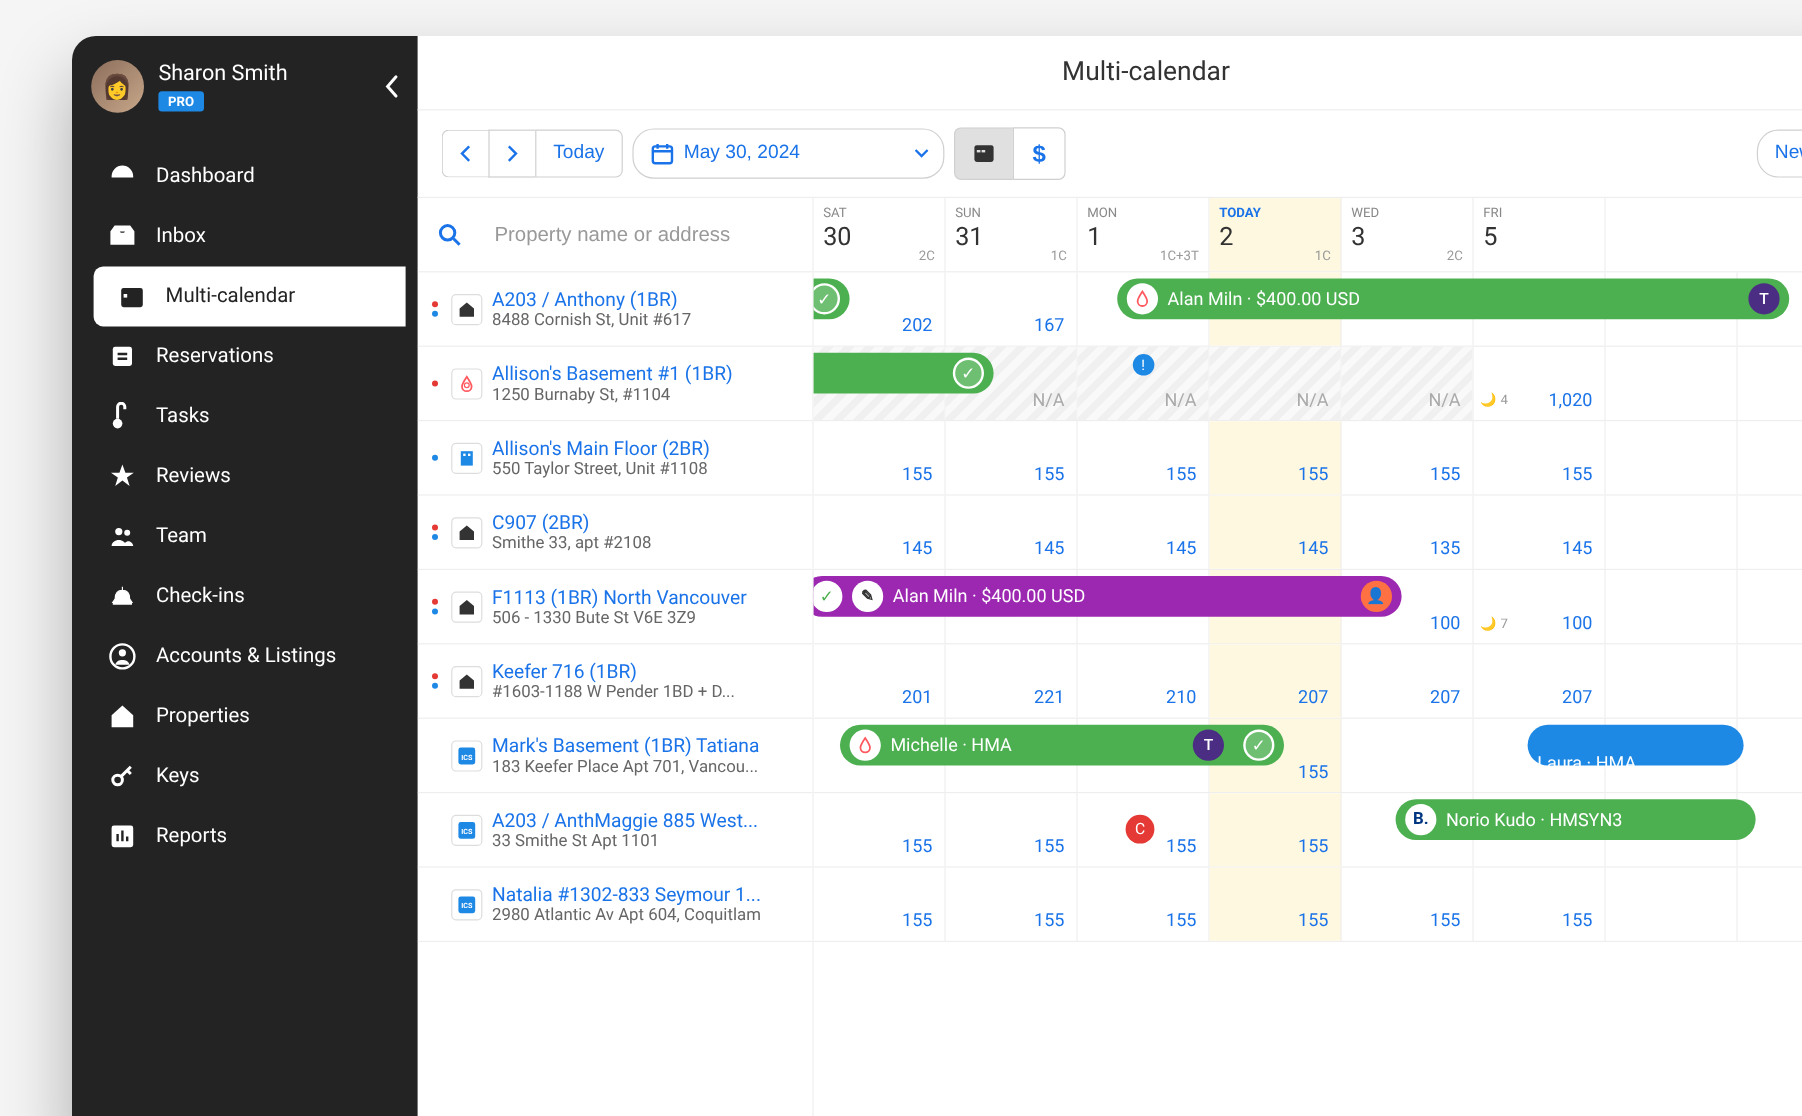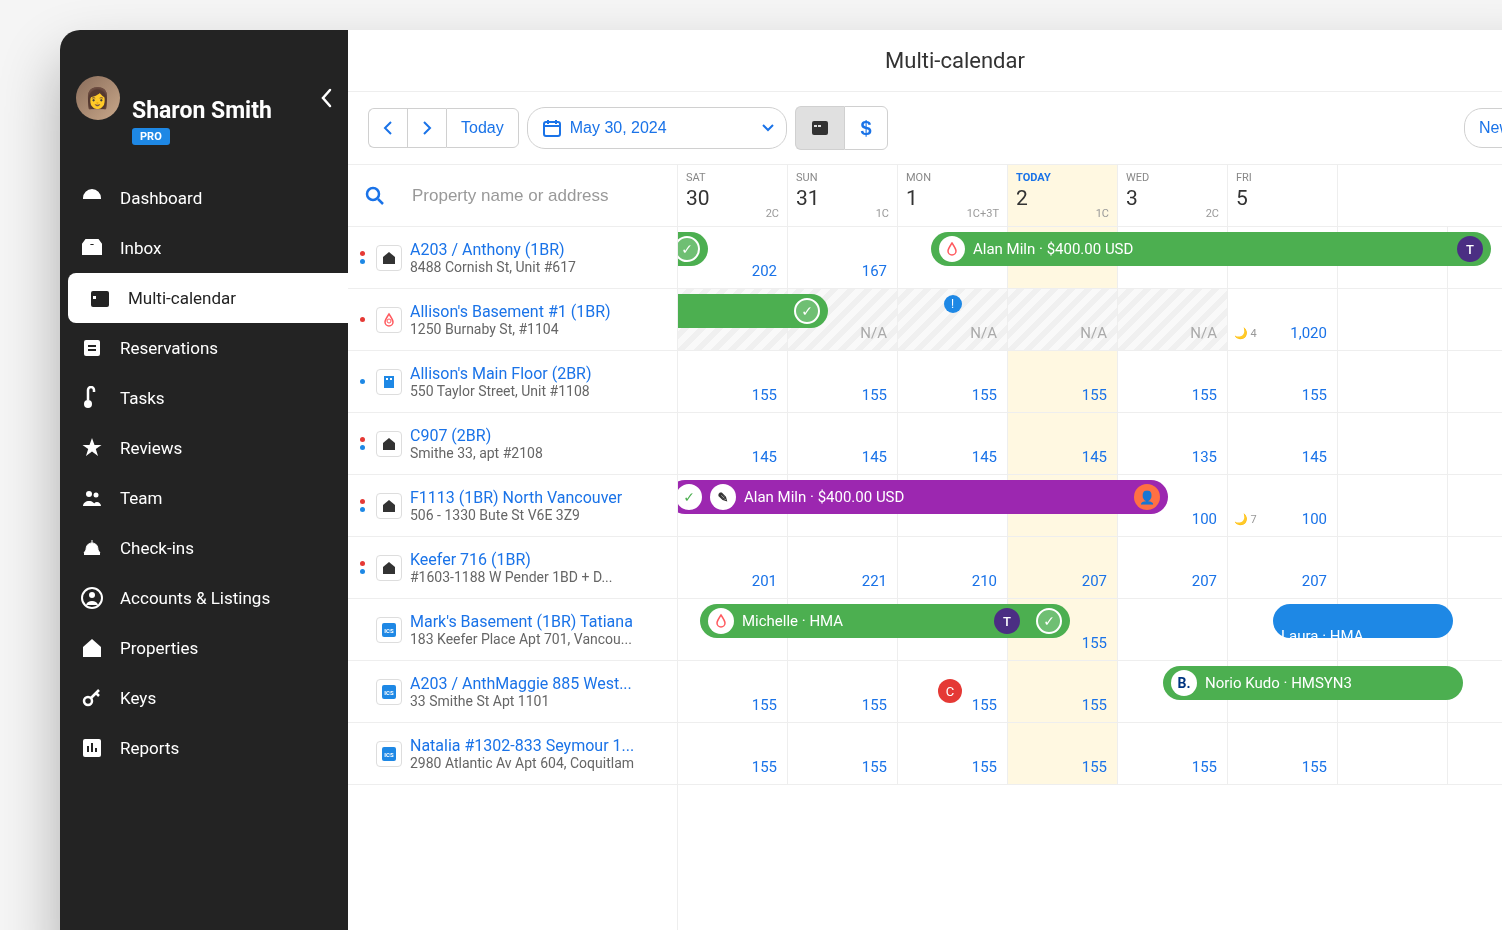--- a/index.html
+++ b/index.html
@@ -2,24 +2,24 @@
 <html><head>
 <meta charset="utf-8">
 <style>
 * { box-sizing: border-box; margin: 0; padding: 0; }
 body { font-family: -apple-system, BlinkMacSystemFont, 'Segoe UI', Roboto, sans-serif; background: #f5f5f5; overflow: hidden; }
 .app { display: flex; width: 1502px; height: 930px; background: #fff; margin: 30px 0 0 60px; border-radius: 20px; box-shadow: 0 30px 60px rgba(0,0,0,0.3); overflow: hidden; }
 .sidebar { width: 288px; background: #232323; color: #fff; flex-shrink: 0; }
 .profile { display: flex; align-items: center; padding: 20px 16px; gap: 12px; position: relative; }
 .avatar { width: 44px; height: 44px; border-radius: 50%; background: linear-gradient(135deg,#8a6d5b,#c9a88a); display:flex;align-items:center;justify-content:center;font-size:20px;}
 .profile-info { flex:1; }
-.profile-name { font-size: 23px; font-weight: 700; margin-top: 47px; }
+.profile-name { font-size: 18px; font-weight: 400; }
 .pro-badge { display: inline-block; background: #1e88e5; color: #fff; font-size: 11px; font-weight: 700; padding: 2px 8px; border-radius: 3px; margin-top: 4px; }
 .collapse-btn { color: #fff; font-size: 22px; cursor: pointer; }
-.nav { padding: 8px 0; }
+.nav { padding: 8px 10px; }
 .nav-item { display: flex; align-items: center; gap: 16px; padding: 13px 20px; font-size: 17px; cursor: pointer; }
 .nav-item.active { background: #fff; color: #232323; border-radius: 8px 0 0 8px; margin-left: 8px; }
 .nav-icon { width: 24px; height: 24px; display: flex; align-items: center; justify-content: center; flex-shrink: 0; }
 .main { flex: 1; display: flex; flex-direction: column; min-width: 0; }
 .header { padding: 18px 0; text-align: center; border-bottom: 1px solid #eee; }
 .header-title { font-size: 22px; color: #333; font-weight: 400; }
 .toolbar { display: flex; align-items: center; gap: 8px; padding: 14px 20px; border-bottom: 1px solid #eee; }
 .btn { border: 1px solid #d0d0d0; background: #fff; border-radius: 18px; padding: 10px 14px; cursor: pointer; font-size: 16px; color: #1a73e8; display: flex; align-items: center; gap: 8px; }
 .btn-group { display: flex; }
 .btn-group .btn { border-radius: 0; border-right: none; }

